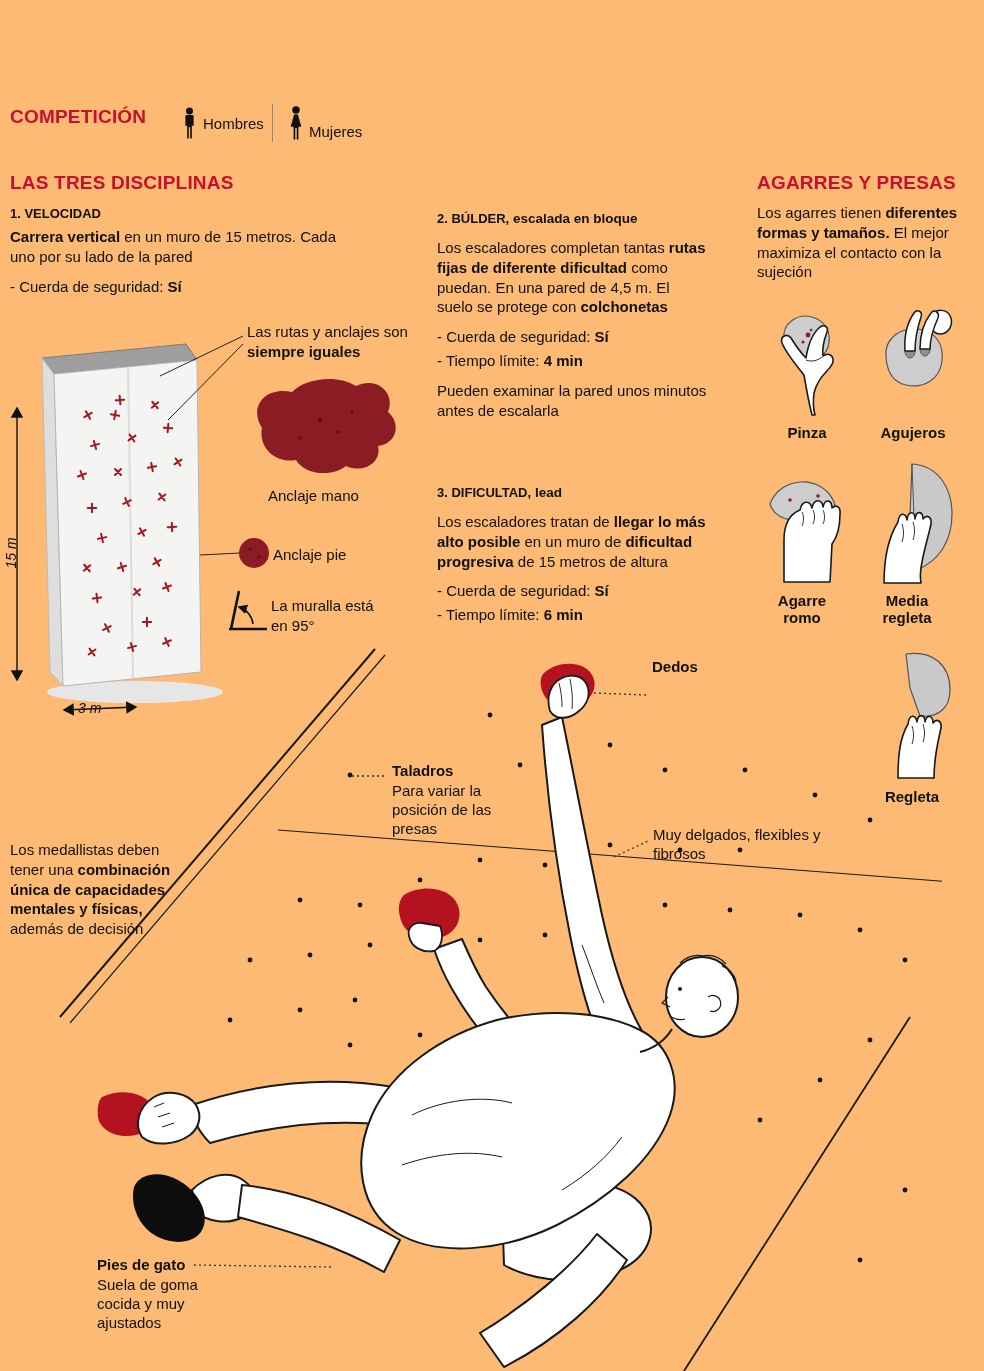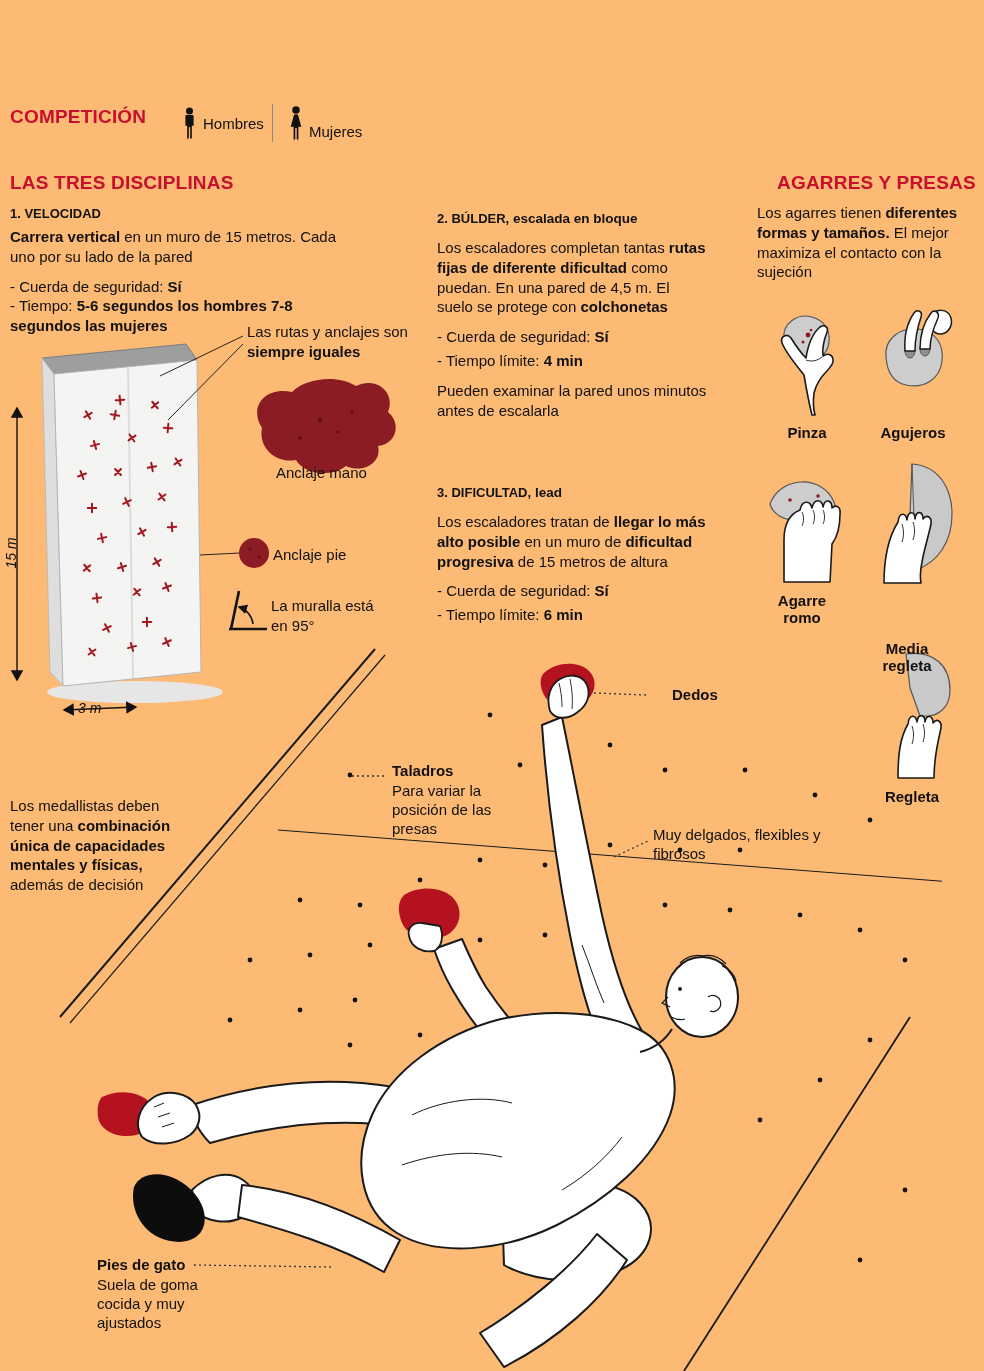--- a/index.html
+++ b/index.html
@@ -36,27 +36,26 @@
 
   <div class="abs vdivider" style="left:272px;top:104px;height:38px;"></div>
 
   <svg class="abs" style="left:288px;top:105px;" width="16" height="37" viewBox="0 0 20 44">
     <circle cx="10" cy="5.2" r="4.7" fill="#111"></circle>
     <path d="M7.6,10.6 H12.4 L16.6,26 H13 V42 H10.9 V27.5 H9.1 V42 H7 V26 H3.4 Z" fill="#111"></path>
   </svg>
   <div class="abs body-text" style="left:309px;top:114px;margin-top:8px;">Mujeres</div>
 
   <h2 class="abs red-heading" style="left:10px;top:172px;">LAS TRES DISCIPLINAS</h2>
-  <h2 class="abs red-heading" style="left:757px;top:172px;margin-left:20px;">AGARRES Y PRESAS</h2>
+  <h2 class="abs red-heading" style="left:757px;top:172px;">AGARRES Y PRESAS</h2>
 
   <div class="abs" style="left:10px;top:206px;width:330px;">
     <h3 class="sec-title">1. VELOCIDAD</h3>
     <p class="body-text mt6"><b>Carrera vertical</b><span> en un muro de 15 metros. Cada uno por su lado de la pared</span></p>
     <p class="body-text mt10"><span>- Cuerda de seguridad: </span><b>Sí</b></p>
-    <p class="body-text"><span>- Tiempo: </span><b>5-6 segundos los hombres 7-8 segundos las mujeres</b></p>
   </div>
 
   <svg class="abs" style="left:0;top:320px;" width="440" height="420" viewBox="0 0 440 420">
     <defs>
       <g id="amark" stroke="#a3161f" stroke-width="2" stroke-linecap="round">
         <path d="M-3,-3 L3,3 M3,-3 L-3,3"></path>
       </g>
       <marker id="dimArr" markerWidth="9" markerHeight="9" refX="7" refY="4.5" orient="auto-start-reverse">
         <path d="M0,0 L8,4.5 L0,9 Z" fill="#111"></path>
       </marker>
@@ -125,21 +124,21 @@
     </g>
 
     <g>
       <path d="M229,309 L267,309" stroke="#111" stroke-width="2.6"></path>
       <path d="M231,309 L239,271" stroke="#111" stroke-width="2.6"></path>
       <path d="M253,304 A20,20 0 0 0 239,287" fill="none" stroke="#111" stroke-width="1.6" marker-end="url(#arrS)"></path>
     </g>
   </svg>
 
   <div class="abs body-text" style="left:247px;top:322px;width:182px;"><span>Las rutas y anclajes son </span><b>siempre iguales</b></div>
-  <div class="abs body-text" style="left:268px;top:463px;margin-left:8px;">Anclaje mano</div>
+  <div class="abs body-text" style="left:268px;top:486px;">Anclaje mano</div>
   <div class="abs body-text" style="left:273px;top:545px;">Anclaje pie</div>
   <div class="abs body-text" style="left:271px;top:596px;width:112px;">La muralla está en 95°</div>
   <div class="abs dim rot90" style="left:-21px;top:545px;width:64px;">15 m</div>
   <div class="abs dim" style="left:78px;top:700px;">3 m</div>
 
   <div class="abs" style="left:437px;top:206px;width:272px;">
     <h3><span class="sec-title">2. BÚLDER,</span><span class="sec-sub"> escalada en bloque</span></h3>
     <p class="body-text mt10"><span>Los escaladores completan tantas </span><b>rutas fijas de diferente dificultad</b><span> como puedan. En una pared de 4,5 m. El suelo se protege con </span><b>colchonetas</b></p>
     <p class="body-text mt10"><span>- Cuerda de seguridad: </span><b>Sí</b></p>
     <p class="body-text mt4"><span>- Tiempo límite: </span><b>4 min</b></p>
@@ -191,21 +190,21 @@
 
   <svg class="abs" style="left:872px;top:648px;" width="80" height="132" viewBox="0 0 80 132">
     <path d="M34,6 C62,2 78,18 78,42 C78,60 66,70 48,68 L38,40 Z" fill="#c9c9c9" stroke="#555" stroke-width="1.2"></path>
     <path d="M26,130 C26,106 28,90 36,76 C37,66 44,66 45,74 C46,65 53,66 53,74 C54,66 61,67 61,75 C65,70 70,73 69,80 C66,94 62,108 62,130 Z" fill="#fff" stroke="#1a1a1a" stroke-width="1.6" stroke-linejoin="round"></path>
     <path d="M40,78 C42,84 42,90 40,96 M51,76 C53,82 53,88 51,94" fill="none" stroke="#1a1a1a" stroke-width="0.9"></path>
   </svg>
 
   <div class="abs grip-label" style="left:758px;top:424px;width:98px;">Pinza</div>
   <div class="abs grip-label" style="left:863px;top:424px;width:100px;">Agujeros</div>
   <div class="abs grip-label" style="left:758px;top:592px;width:88px;">Agarre romo</div>
-  <div class="abs grip-label" style="left:868px;top:592px;width:78px;margin-top:48px;">Media regleta</div>
+  <div class="abs grip-label" style="left:868px;top:592px;width:78px;">Media regleta</div>
   <div class="abs grip-label" style="left:868px;top:788px;width:88px;">Regleta</div>
 
   <svg class="abs" style="left:42px;top:645px;" width="900" height="726" viewBox="0 0 900 726">
 
     <line x1="333" y1="4" x2="18" y2="372" stroke="#1a1a1a" stroke-width="2"></line>
     <line x1="343" y1="10" x2="28" y2="378" stroke="#1a1a1a" stroke-width="1.2"></line>
     <line x1="868" y1="372" x2="642" y2="726" stroke="#1a1a1a" stroke-width="1.8"></line>
     <line x1="236" y1="185" x2="910" y2="237" stroke="#1a1a1a" stroke-width="1"></line>
 
     <g fill="#141414">
@@ -280,25 +279,25 @@
     <path d="M638,318 q10,-10 24,-7 M660,311 q14,-3 24,8 M680,321 q11,4 14,15" fill="none" stroke="#1a1a1a" stroke-width="1.2"></path>
 
     <g stroke="#333" stroke-width="1.3" stroke-dasharray="2,3">
       <line x1="552" y1="48" x2="604" y2="50"></line>
       <line x1="310" y1="131" x2="345" y2="131"></line>
       <line x1="572" y1="212" x2="606" y2="196"></line>
       <line x1="152" y1="620" x2="290" y2="622"></line>
     </g>
   </svg>
 
-  <div class="abs" style="left:10px;top:796px;width:180px;">
+  <div class="abs" style="left:10px;top:840px;width:180px;">
     <p class="body-text"><span>Los medallistas deben tener una </span><b>combinación única de capacidades mentales y físicas,</b><span> además de decisión</span></p>
   </div>
 
-  <div class="abs" style="left:652px;top:686px;width:160px;margin-left:20px;">
+  <div class="abs" style="left:652px;top:658px;width:160px;">
     <div class="ann-title">Dedos</div>
   </div>
 
   <div class="abs" style="left:392px;top:762px;width:118px;">
     <div class="ann-title">Taladros</div>
     <div class="ann-desc">Para variar la posición de las presas</div>
   </div>
 
   <div class="abs ann-desc" style="left:653px;top:825px;width:168px;">Muy delgados, flexibles y fibrosos</div>
 

